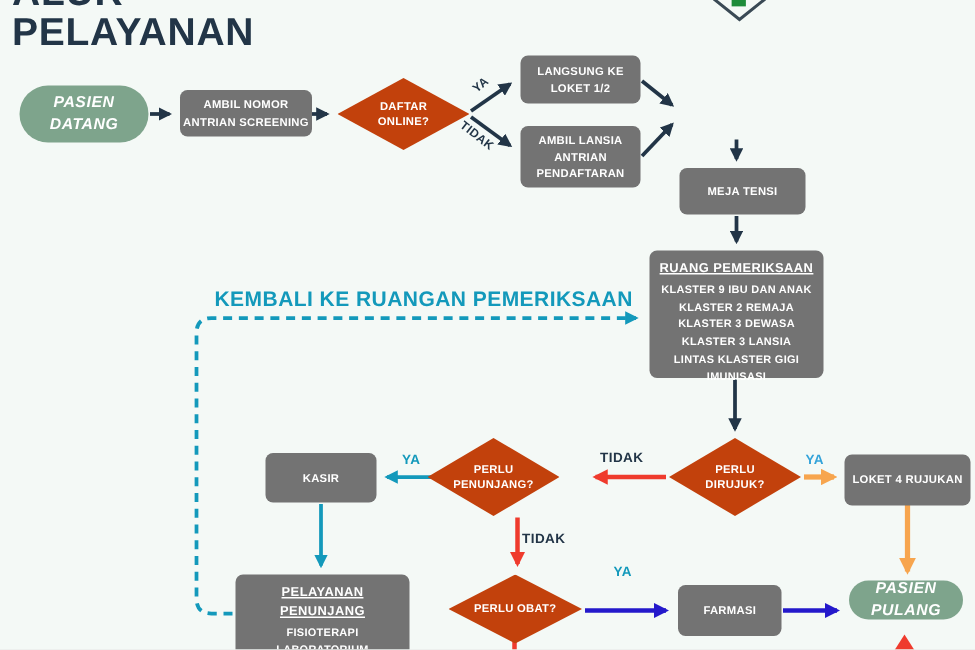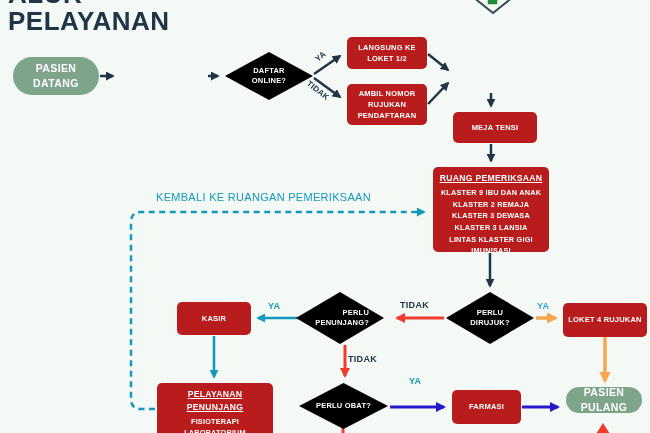--- a/index.html
+++ b/index.html
@@ -3,37 +3,37 @@
 <meta charset="utf-8">
 <style>
   html,body{margin:0;padding:0;background:#e8e8e8;}
   #canvas{
     position:relative;width:650px;height:433px;overflow:hidden;
     background:#f4f9f6;font-family:"Liberation Sans",sans-serif;
   }
   #edges{position:absolute;left:0;top:0;z-index:1;}
   .node{position:absolute;z-index:2;box-sizing:border-box;display:flex;flex-direction:column;
         align-items:center;justify-content:center;text-align:center;color:#fff;font-weight:bold;}
-  .box{background:#b91c1c;border-radius:5px;font-size:7.5px;line-height:1.5;letter-spacing:.2px;padding:2px;}
+  .box{background:#737373;border-radius:5px;font-size:7.5px;line-height:1.5;letter-spacing:.2px;padding:2px;}
   .pill{background:#7ea48c;border-radius:20px;font-size:10.5px;line-height:1.45;letter-spacing:.4px;}
-  .pill .wrap{width:56px;}
-  .diamond{background:#000000;clip-path:polygon(50% 0,100% 50%,50% 100%,0 50%);
+  .pill .wrap{width:56px;font-style:italic;}
+  .diamond{background:#c2410c;clip-path:polygon(50% 0,100% 50%,50% 100%,0 50%);
            font-size:7.5px;line-height:1.4;letter-spacing:.2px;}
   .diamond .wrap{width:58px;}
   .big{justify-content:flex-start;padding-top:5px;}
   .box-title{font-size:8.6px;text-decoration:underline;letter-spacing:.3px;margin-bottom:2px;}
   .box-line{font-size:7.3px;line-height:1.6;letter-spacing:.2px;}
   .page-title{position:absolute;left:8px;top:-19px;z-index:2;color:#223547;
       font-size:26px;font-weight:800;line-height:27px;letter-spacing:.5px;}
   .edge-label{position:absolute;z-index:3;color:#223547;font-weight:bold;font-size:8px;letter-spacing:.3px;}
   .lbl9{font-size:9px;}
   .cyan{color:#1399bb;}
   .lblue{color:#33a3da;}
-  .kembali{position:absolute;left:156px;top:191px;z-index:3;color:#1399bb;
-      font-weight:normal;font-size:11px;letter-spacing:.3px;}
+  .kembali{position:absolute;left:143px;top:191px;z-index:3;color:#1399bb;
+      font-weight:bold;font-size:14px;letter-spacing:.3px;}
   .rot-neg{transform:rotate(-40deg);}
   .rot-pos{transform:rotate(38deg);}
   .logo{position:absolute;left:471px;top:0;z-index:2;}
 </style>
 </head>
 <body>
 
 <div id="canvas">
 
   <svg id="edges" width="650" height="433">
@@ -98,31 +98,34 @@
 
   <div class="page-title">
     <div>ALUR</div>
     <div>PELAYANAN</div>
   </div>
 
   <div class="node pill" style="left:13px;top:57px;width:86px;height:38px;">
     <div class="wrap">PASIEN DATANG</div>
   </div>
 
+  <div class="node box" style="left:120px;top:60px;width:88px;height:31px;">
+    <div>AMBIL NOMOR ANTRIAN SCREENING</div>
+  </div>
 
   <div class="node diamond" style="left:225px;top:52px;width:88px;height:48px;">
     <div class="wrap">DAFTAR ONLINE?</div>
   </div>
 
   <div class="node box" style="left:347px;top:37px;width:80px;height:32px;">
     <div>LANGSUNG KE LOKET 1/2</div>
   </div>
 
   <div class="node box" style="left:347px;top:84px;width:80px;height:41px;">
-    <div>AMBIL NOMOR RUJUKAN PENDAFTARAN</div>
+    <div>AMBIL LANSIA ANTRIAN PENDAFTARAN</div>
   </div>
 
 
   <div class="node box" style="left:453px;top:112px;width:84px;height:31px;">
     <div>MEJA TENSI</div>
   </div>
 
   <div class="node box big" style="left:433px;top:167px;width:116px;height:85px;">
     <div class="box-title">RUANG PEMERIKSAAN</div>
     <div class="box-line">KLASTER 9 IBU DAN ANAK</div>
@@ -134,21 +137,21 @@
   </div>
 
   <div class="node diamond" style="left:446px;top:292px;width:88px;height:52px;">
     <div class="wrap">PERLU DIRUJUK?</div>
   </div>
 
   <div class="node box" style="left:563px;top:303px;width:84px;height:34px;">
     <div>LOKET 4 RUJUKAN</div>
   </div>
 
-  <div class="node diamond" style="left:296px;top:292px;width:88px;height:52px;text-align:right;">
+  <div class="node diamond" style="left:285px;top:292px;width:88px;height:52px;">
     <div class="wrap">PERLU PENUNJANG?</div>
   </div>
 
   <div class="node box" style="left:177px;top:302px;width:74px;height:33px;text-align:right;">
     <div>KASIR</div>
   </div>
 
   <div class="node box big" style="left:157px;top:383px;width:116px;height:56px;">
     <div class="box-title">PELAYANAN PENUNJANG</div>
     <div class="box-line">FISIOTERAPI</div>

